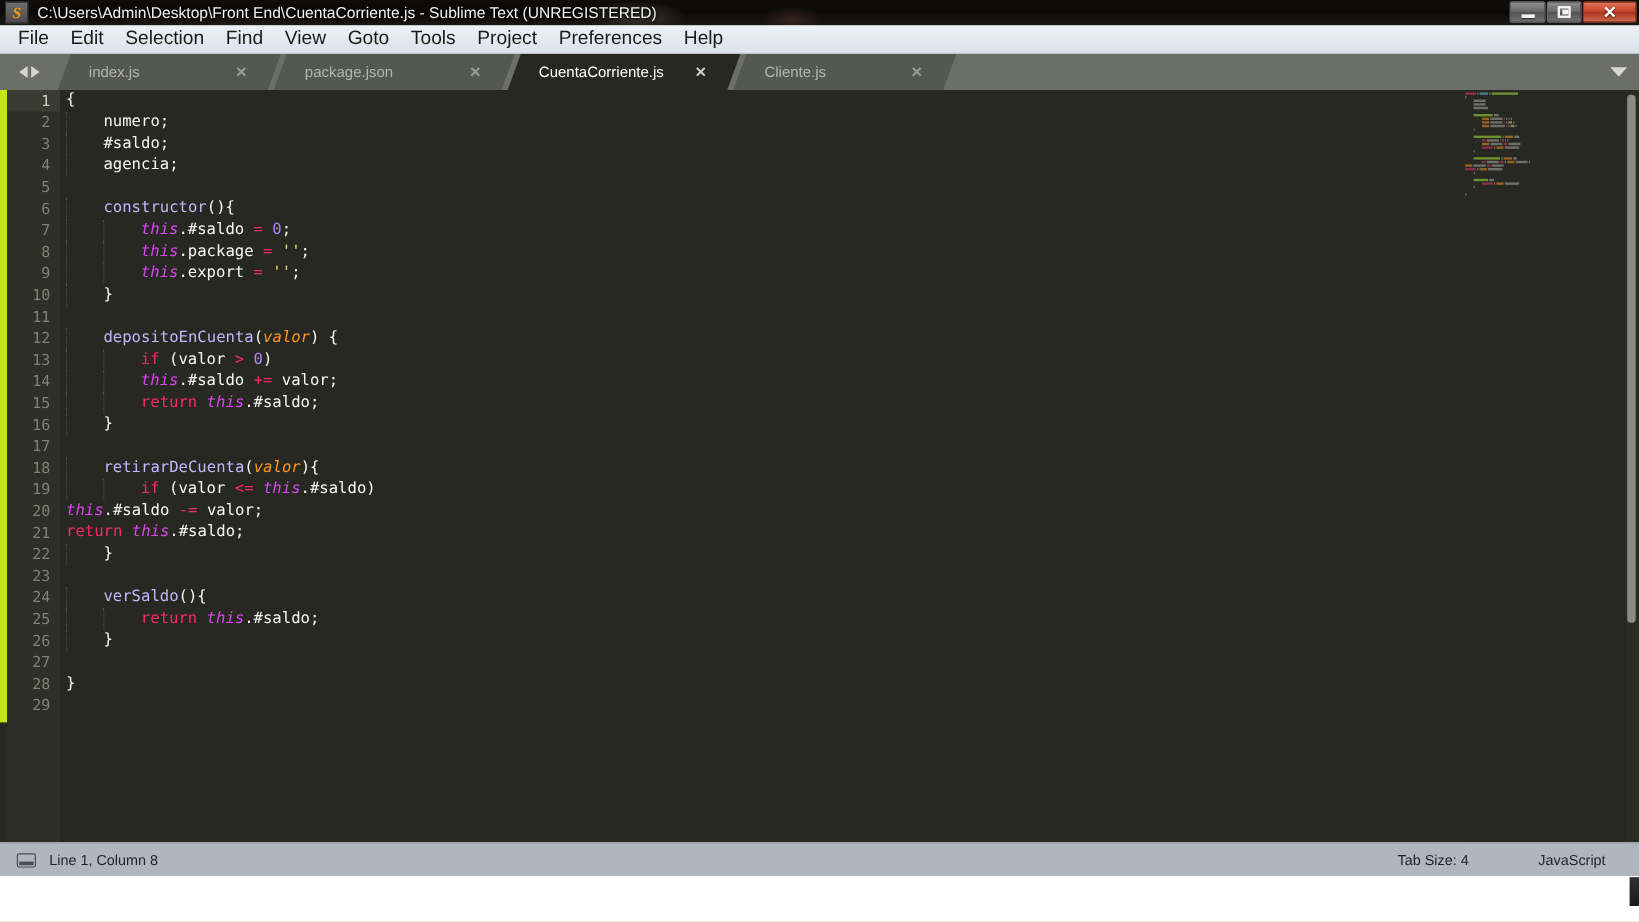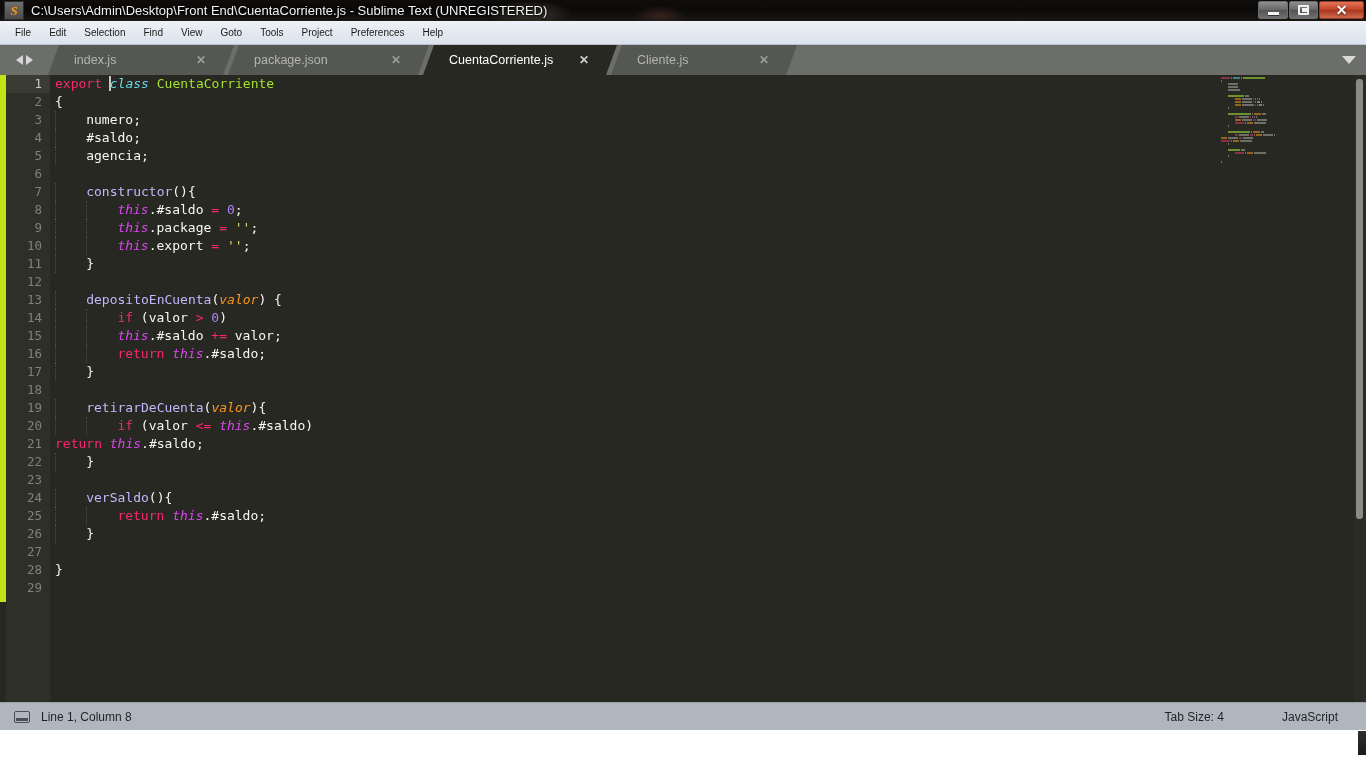--- a/index.html
+++ b/index.html
@@ -97,21 +97,21 @@
 
   
   .menubar {
     position: absolute; left: 0; top: 21px; width: 1366px; height: 24px;
     background: linear-gradient(180deg, #eef2f7 0%, #e4e9f0 50%, #dde3ec 100%);
     border-bottom: 1px solid #b9c2cd;
     box-sizing: border-box;
     display: flex; align-items: center; padding-left: 6px;
   }
   .menuitem {
-    font-size: 10px; color: #1a1a1a; padding: 2px 9px;
+    font-size: 16px; color: #1a1a1a; padding: 2px 9px;
     font-family: "Liberation Sans", sans-serif;
     white-space: nowrap;
   }
 
   
   .tabbar {
     position: absolute; left: 0; top: 45px; width: 1366px; height: 30px;
     background: #6c6e6a;
     display: flex; align-items: flex-end;
   }
@@ -388,40 +388,40 @@
           <div class="gutter-row">22</div>
           <div class="gutter-row">23</div>
           <div class="gutter-row">24</div>
           <div class="gutter-row">25</div>
           <div class="gutter-row">26</div>
           <div class="gutter-row">27</div>
           <div class="gutter-row">28</div>
           <div class="gutter-row">29</div>
         </div>
       <div class="code" id="code">
-          <div class="code-line"><span class="t-key">export</span><span class="t-plain"> </span><span class="cursor"></span><span class="t-class">class</span><span class="t-plain"> </span><span class="t-name">CuentaCorriente</span></div>
           <div class="code-line"><span class="t-punct">{</span></div>
           <div class="code-line"><span class="ind" style="width: 31.2px;"></span><span class="t-plain">numero;</span></div>
           <div class="code-line"><span class="ind" style="width: 31.2px;"></span><span class="t-plain">#saldo;</span></div>
           <div class="code-line"><span class="ind" style="width: 31.2px;"></span><span class="t-plain">agencia;</span></div>
           <div class="code-line"></div>
           <div class="code-line"><span class="ind" style="width: 31.2px;"></span><span class="t-fn">constructor</span><span class="t-punct">(){</span></div>
           <div class="code-line"><span class="ind" style="width: 31.2px;"></span><span class="ind" style="width: 31.2px;"></span><span class="t-this">this</span><span class="t-plain">.#saldo </span><span class="t-op">=</span><span class="t-plain"> </span><span class="t-num">0</span><span class="t-punct">;</span></div>
           <div class="code-line"><span class="ind" style="width: 31.2px;"></span><span class="ind" style="width: 31.2px;"></span><span class="t-this">this</span><span class="t-plain">.package </span><span class="t-op">=</span><span class="t-plain"> </span><span class="t-str">''</span><span class="t-punct">;</span></div>
           <div class="code-line"><span class="ind" style="width: 31.2px;"></span><span class="ind" style="width: 31.2px;"></span><span class="t-this">this</span><span class="t-plain">.export </span><span class="t-op">=</span><span class="t-plain"> </span><span class="t-str">''</span><span class="t-punct">;</span></div>
           <div class="code-line"><span class="ind" style="width: 31.2px;"></span><span class="t-punct">}</span></div>
           <div class="code-line"></div>
           <div class="code-line"><span class="ind" style="width: 31.2px;"></span><span class="t-fn">depositoEnCuenta</span><span class="t-punct">(</span><span class="t-param">valor</span><span class="t-punct">) {</span></div>
           <div class="code-line"><span class="ind" style="width: 31.2px;"></span><span class="ind" style="width: 31.2px;"></span><span class="t-key">if</span><span class="t-plain"> (valor </span><span class="t-op">&gt;</span><span class="t-plain"> </span><span class="t-num">0</span><span class="t-punct">)</span></div>
           <div class="code-line"><span class="ind" style="width: 31.2px;"></span><span class="ind" style="width: 31.2px;"></span><span class="t-this">this</span><span class="t-plain">.#saldo </span><span class="t-op">+=</span><span class="t-plain"> valor;</span></div>
           <div class="code-line"><span class="ind" style="width: 31.2px;"></span><span class="ind" style="width: 31.2px;"></span><span class="t-key">return</span><span class="t-plain"> </span><span class="t-this">this</span><span class="t-plain">.#saldo;</span></div>
           <div class="code-line"><span class="ind" style="width: 31.2px;"></span><span class="t-punct">}</span></div>
           <div class="code-line"></div>
           <div class="code-line"><span class="ind" style="width: 31.2px;"></span><span class="t-fn">retirarDeCuenta</span><span class="t-punct">(</span><span class="t-param">valor</span><span class="t-punct">){</span></div>
           <div class="code-line"><span class="ind" style="width: 31.2px;"></span><span class="ind" style="width: 31.2px;"></span><span class="t-key">if</span><span class="t-plain"> (valor </span><span class="t-op">&lt;=</span><span class="t-plain"> </span><span class="t-this">this</span><span class="t-plain">.#saldo</span><span class="t-punct">)</span></div>
+          <div class="code-line"><span class="t-this">this</span><span class="t-plain">.#saldo </span><span class="t-op">-=</span><span class="t-plain"> valor;</span></div>
           <div class="code-line"><span class="t-key">return</span><span class="t-plain"> </span><span class="t-this">this</span><span class="t-plain">.#saldo;</span></div>
           <div class="code-line"><span class="ind" style="width: 31.2px;"></span><span class="t-punct">}</span></div>
           <div class="code-line"></div>
           <div class="code-line"><span class="ind" style="width: 31.2px;"></span><span class="t-fn">verSaldo</span><span class="t-punct">(){</span></div>
           <div class="code-line"><span class="ind" style="width: 31.2px;"></span><span class="ind" style="width: 31.2px;"></span><span class="t-key">return</span><span class="t-plain"> </span><span class="t-this">this</span><span class="t-plain">.#saldo;</span></div>
           <div class="code-line"><span class="ind" style="width: 31.2px;"></span><span class="t-punct">}</span></div>
           <div class="code-line"></div>
           <div class="code-line"><span class="t-punct">}</span></div>
         </div>
       <div class="editor-shadow-right"></div>

